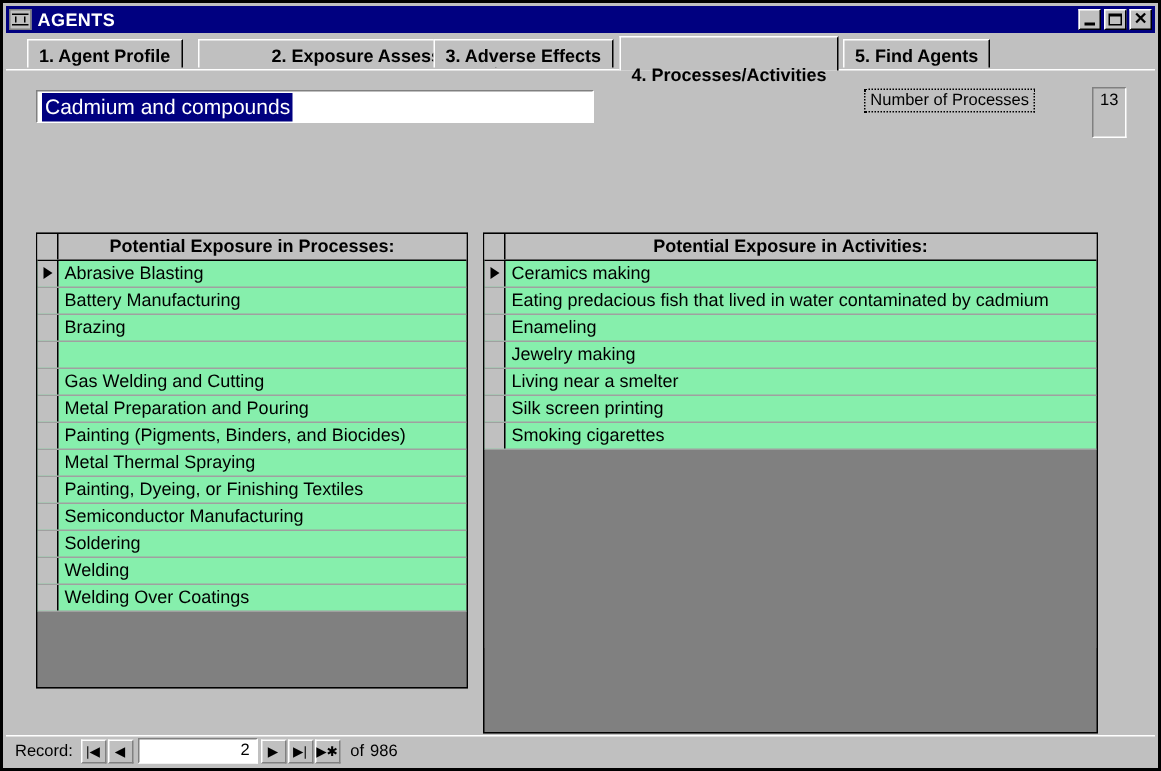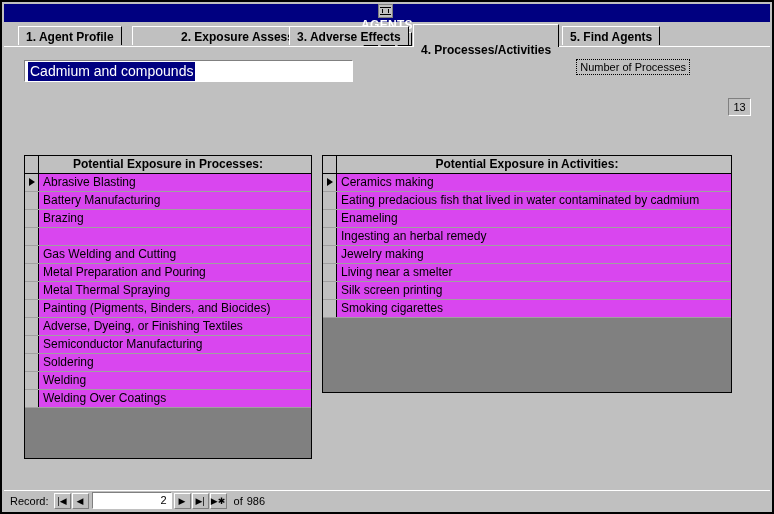--- a/index.html
+++ b/index.html
@@ -28,21 +28,20 @@
   .titlebar {
     position: absolute;
     left: 2px; top: 2px;
     width: 766px;
     height: 18px;
     background: #000080;
     display: flex;
     align-items: center;
     box-sizing: border-box;
     padding: 0 2px;
-    flex-direction: column;
   }
   .titlebar-icon {
     width: 15px; height: 14px;
     background: #c0c0c0;
     border: 1px solid #808080;
     box-sizing: border-box;
     margin-right: 4px;
     position: relative;
     flex: 0 0 auto;
   }
@@ -147,21 +146,21 @@
     left: 2px; top: 44px;
     width: 766px;
     height: 446px;
     background: #c0c0c0;
     border-top: 1px solid #fff;
     box-sizing: border-box;
   }
   .agent-name {
     position: absolute;
     left: 20px; top: 13px;
-    width: 329px;
+    width: 372px;
     height: 22px;
     background: #fff;
     border-top: 1px solid #808080;
     border-left: 1px solid #808080;
     border-right: 1px solid #fff;
     border-bottom: 1px solid #fff;
     box-sizing: border-box;
   }
   .agent-name .sel {
     display: inline-block;
@@ -178,42 +177,41 @@
     font-size: 11px;
     color: #000;
     border: 1px dotted #000;
     padding: 1px 3px;
     background: #c0c0c0;
     white-space: nowrap;
   }
   .num-proc-value {
     position: absolute;
     right: 19px; top: 11px;
-    width: 23px; height: 18px;
+    width: 23px; height: 34px;
     background: #c0c0c0;
     border-top: 1px solid #808080;
     border-left: 1px solid #808080;
     border-right: 1px solid #fff;
     border-bottom: 1px solid #fff;
     box-sizing: border-box;
     font-size: 11px;
     text-align: center;
     line-height: 16px;
-    margin-top: 40px;
   }
 
   
   .grid {
     position: absolute;
     background: #808080;
     border: 1px solid #000;
     box-sizing: border-box;
   }
   .grid-left  { left: 20px;  top: 108px; width: 288px; height: 304px; }
-  .grid-right { left: 318px; top: 108px; width: 410px; height: 238px; }
+  .grid-right { left: 318px; top: 108px; width: 410px; height: 334px; }
 
   .grid-header {
     position: absolute;
     left: 0; top: 0;
     right: 0;
     height: 18px;
     background: #c0c0c0;
     border-bottom: 1px solid #000;
     box-sizing: border-box;
     font-weight: bold;
@@ -232,21 +230,21 @@
   .grid-rows {
     position: absolute;
     left: 0; top: 18px;
     right: 0;
     bottom: 0;
     overflow: hidden;
   }
   .grid-row {
     position: relative;
     height: 18px;
-    background: #d946ef;
+    background: #86efac;
     border-bottom: 1px solid #a0a0a0;
     box-sizing: border-box;
   }
   .grid-row .selcol {
     position: absolute;
     left: 0; top: 0;
     width: 14px; height: 17px;
     background: #c0c0c0;
     border-right: 1px solid #000;
     box-sizing: border-box;
@@ -387,29 +385,29 @@
         <div class="grid-row">
           <div class="selcol"></div>
           <div class="cell">Gas Welding and Cutting</div>
         </div>
         <div class="grid-row">
           <div class="selcol"></div>
           <div class="cell">Metal Preparation and Pouring</div>
         </div>
         <div class="grid-row">
           <div class="selcol"></div>
+          <div class="cell">Painting (Pigments, Binders, and Biocides)</div>
+        </div>
+        <div class="grid-row">
+          <div class="selcol"></div>
           <div class="cell">Metal Thermal Spraying</div>
         </div>
         <div class="grid-row">
           <div class="selcol"></div>
-          <div class="cell">Painting (Pigments, Binders, and Biocides)</div>
-        </div>
-        <div class="grid-row">
-          <div class="selcol"></div>
-          <div class="cell">Adverse, Dyeing, or Finishing Textiles</div>
+          <div class="cell">Painting, Dyeing, or Finishing Textiles</div>
         </div>
         <div class="grid-row">
           <div class="selcol"></div>
           <div class="cell">Semiconductor Manufacturing</div>
         </div>
         <div class="grid-row">
           <div class="selcol"></div>
           <div class="cell">Soldering</div>
         </div>
         <div class="grid-row">
@@ -437,24 +435,20 @@
         <div class="grid-row">
           <div class="selcol"></div>
           <div class="cell">Eating predacious fish that lived in water contaminated by cadmium</div>
         </div>
         <div class="grid-row">
           <div class="selcol"></div>
           <div class="cell">Enameling</div>
         </div>
         <div class="grid-row">
           <div class="selcol"></div>
-          <div class="cell">Ingesting an herbal remedy</div>
-        </div>
-        <div class="grid-row">
-          <div class="selcol"></div>
           <div class="cell">Jewelry making</div>
         </div>
         <div class="grid-row">
           <div class="selcol"></div>
           <div class="cell">Living near a smelter</div>
         </div>
         <div class="grid-row">
           <div class="selcol"></div>
           <div class="cell">Silk screen printing</div>
         </div>

